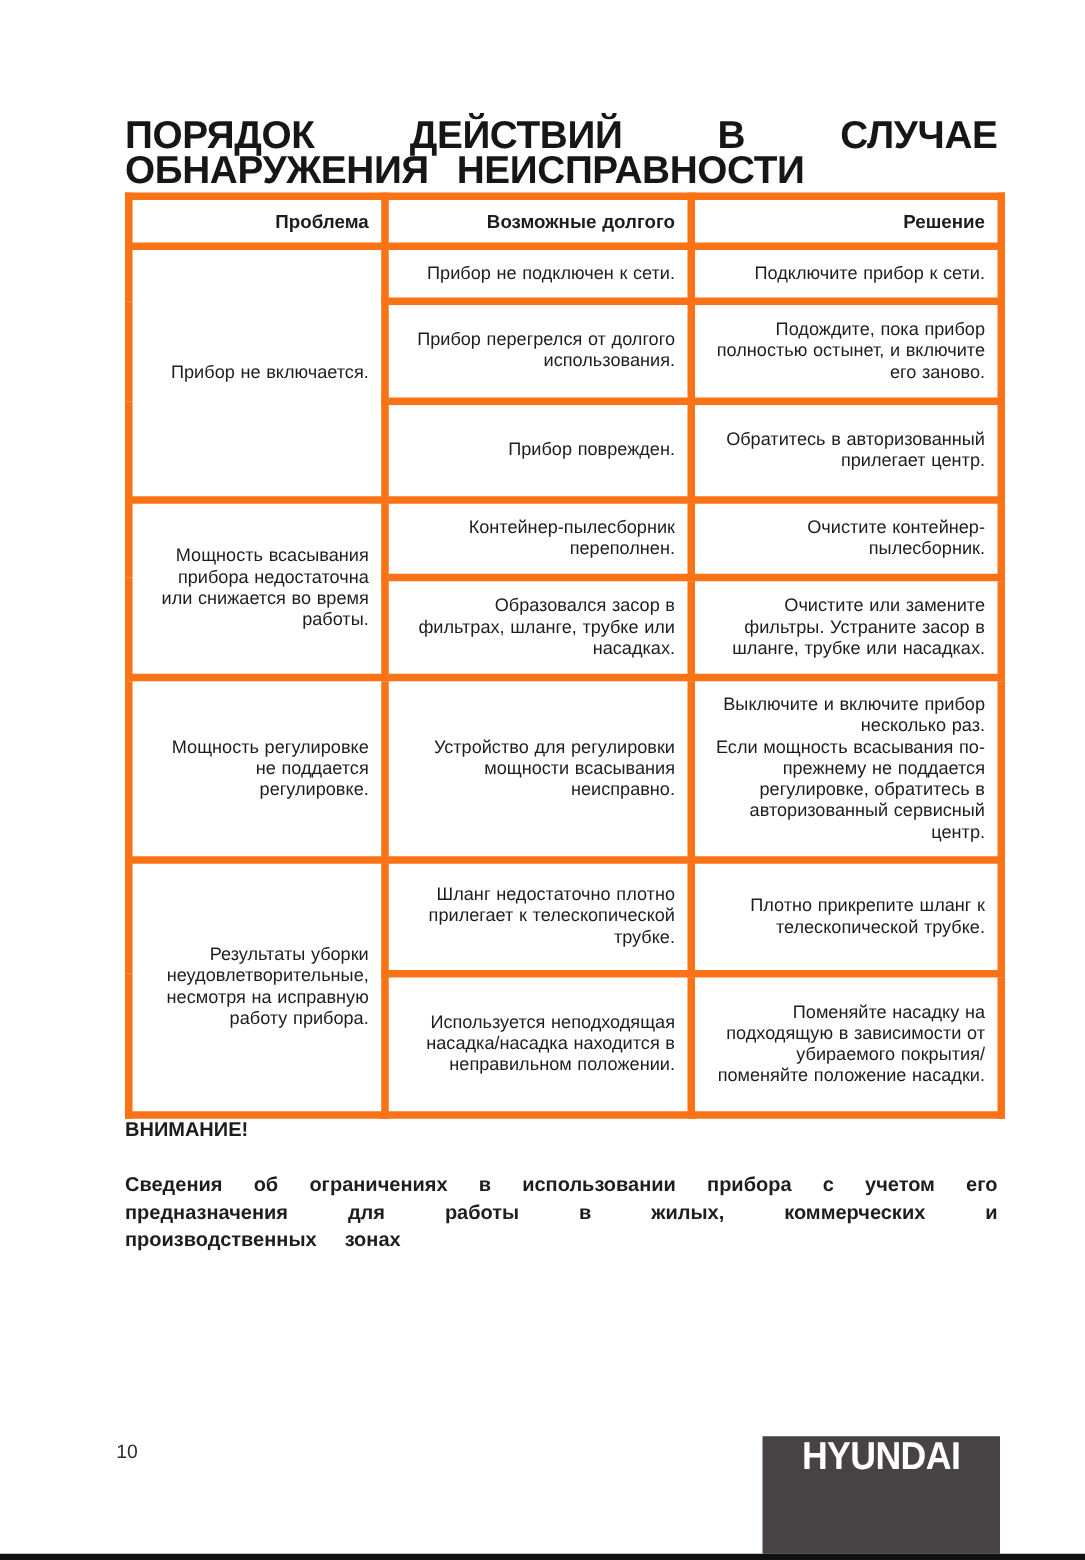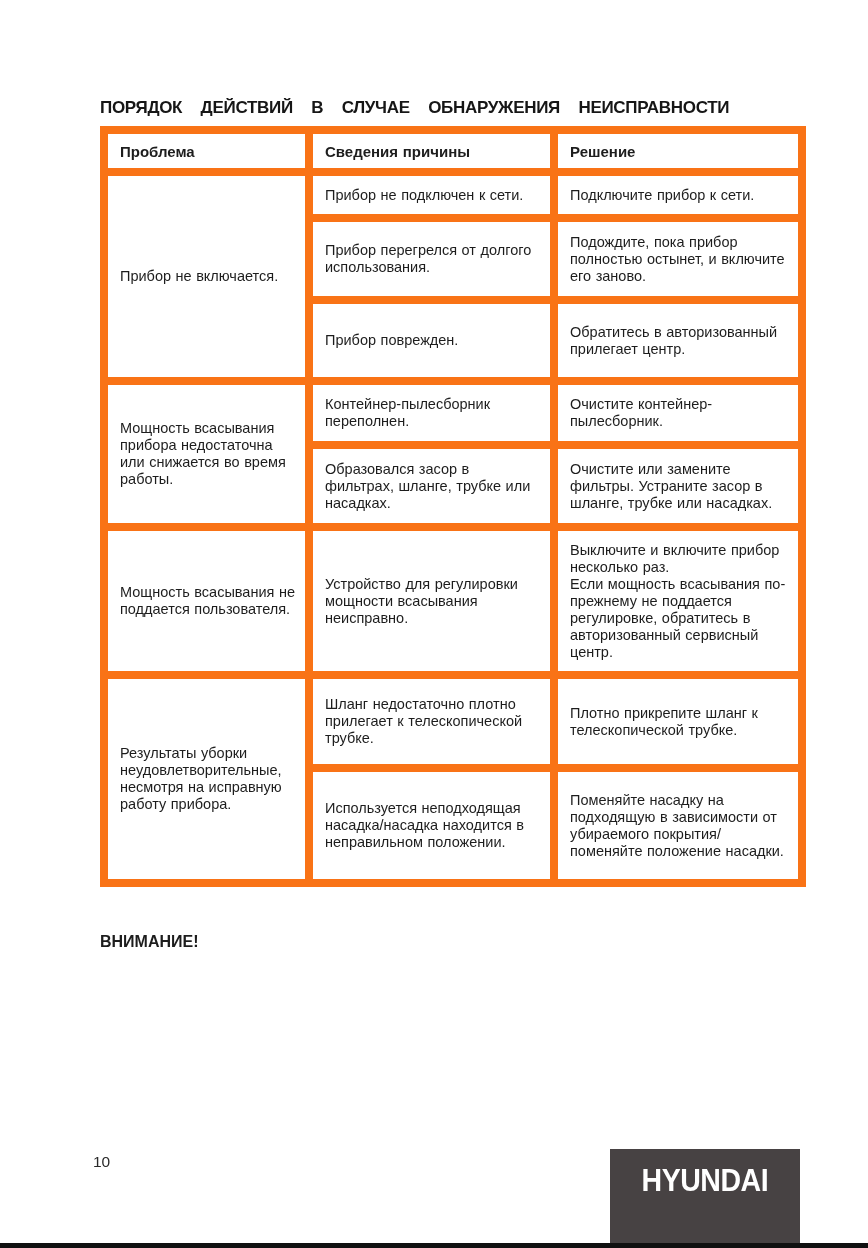--- a/index.html
+++ b/index.html
@@ -13,63 +13,63 @@
     overflow: hidden;
   }
   .content {
     position: absolute;
     left: 100px;
     top: 0;
     width: 698px;
   }
   h1.title {
     margin: 94px 0 0 0;
-    font-size: 17px;
+    font-size: 31px;
     line-height: 28px;
     font-weight: bold;
     letter-spacing: -0.3px;
     word-spacing: 14px;
     text-align: justify;
     text-align-last: left;
     color: #161616;
   }
   table.tbl {
     margin-top: 4px;
     border-collapse: collapse;
     table-layout: fixed;
     width: 698px;
   }
   table.tbl col.c1 { width: 205px; }
   table.tbl col.c2 { width: 245px; }
   table.tbl col.c3 { width: 248px; }
   table.tbl th, table.tbl td {
-    border: 8px solid #f97316;
+    border: 6px solid #f97316;
     font-size: 14.5px;
     line-height: 17px;
     vertical-align: middle;
-    text-align: left;
+    text-align: right;
     padding: 5px 10px 5px 12px;
     word-spacing: 0.5px;
   }
   table.tbl th {
     font-weight: bold;
     font-size: 15px;
     height: 26px;
     padding-top: 4px; padding-bottom: 4px;
   }
   tr.r-h1 > td { height: 28px; }
   tr.r-h2 > td { height: 64px; }
   tr.r-h3 > td { height: 63px; }
   tr.r-h4 > td { height: 46px; margin-top: 19px; }
   tr.r-h5 > td { height: 64px; }
   tr.r-h6 > td { height: 130px; margin-left: 42px; }
   tr.r-h7 > td { height: 75px; }
   tr.r-h8 > td { height: 97px; }
   td.pre { white-space: pre-line; }
-  .notices { margin-top: 45px; }
+  .notices { }
   .attn-title {
     margin: 0;
     font-size: 16px;
     line-height: 20px;
     font-weight: bold;
   }
   .attn-body {
     margin: 9px 0 0 0;
     font-size: 16px;
     line-height: 22px;
@@ -105,21 +105,21 @@
   .logo-box {
     position: absolute;
     left: 610px;
     top: 1149px;
     width: 190px;
     height: 94px;
     background: #474243;
     display: flex;
     justify-content: center;
     align-items: flex-start;
-    padding-top: 16px;
+    padding-top: 0;
     box-sizing: border-box;
   }
   .logo-text {
     color: #ffffff;
     font-weight: bold;
     font-size: 31px;
     line-height: 31px;
     letter-spacing: -0.5px;
     transform: scaleX(0.92);
   }
@@ -142,21 +142,21 @@
 
     <table class="tbl">
       <colgroup>
           <col class="c1">
           <col class="c2">
           <col class="c3">
         </colgroup>
       <thead>
         <tr>
           <th>Проблема</th>
-          <th>Сведения причины</th>
+          <th>Возможные долгого</th>
           <th>Решение</th>
         </tr>
       </thead>
       <tbody>
         <tr class="r-h1">
           <td rowspan="3">Прибор не включается.</td>
           <td>Прибор не подключен к сети.</td>
           <td>Подключите прибор к сети.</td>
         </tr>
         <tr class="r-h2">
@@ -170,39 +170,40 @@
         <tr class="r-h4">
           <td rowspan="2">Мощность всасывания прибора недостаточна или снижается во время работы.</td>
           <td>Контейнер-пылесборник переполнен.</td>
           <td>Очистите контейнер-пылесборник.</td>
         </tr>
         <tr class="r-h5">
           <td>Образовался засор в фильтрах, шланге, трубке или насадках.</td>
           <td>Очистите или замените фильтры. Устраните засор в шланге, трубке или насадках.</td>
         </tr>
         <tr class="r-h6">
-          <td>Мощность всасывания не поддается пользователя.</td>
+          <td>Мощность регулировке не поддается регулировке.</td>
           <td>Устройство для регулировки мощности всасывания неисправно.</td>
           <td class="pre">Выключите и включите прибор несколько раз.
 Если мощность всасывания по-прежнему не поддается регулировке, обратитесь в авторизованный сервисный центр.</td>
         </tr>
         <tr class="r-h7">
           <td rowspan="2">Результаты уборки неудовлетворительные, несмотря на исправную работу прибора.</td>
           <td>Шланг недостаточно плотно прилегает к телескопической трубке.</td>
           <td>Плотно прикрепите шланг к телескопической трубке.</td>
         </tr>
         <tr class="r-h8">
           <td>Используется неподходящая насадка/насадка находится в неправильном положении.</td>
           <td>Поменяйте насадку на подходящую в зависимости от убираемого покрытия/ поменяйте положение насадки.</td>
         </tr>
       </tbody>
     </table>
 
     <section class="notices">
       <p class="attn-title">ВНИМАНИЕ!</p>
+      <p class="usage-heading">Сведения об ограничениях в использовании прибора с учетом его предназначения для работы в жилых, коммерческих и производственных зонах</p>
     </section>
 
   </div>
 
   <span class="page-number">10</span>
 
   <div class="logo-box">
     <span class="logo-text">HYUNDAI</span>
   </div>
 

